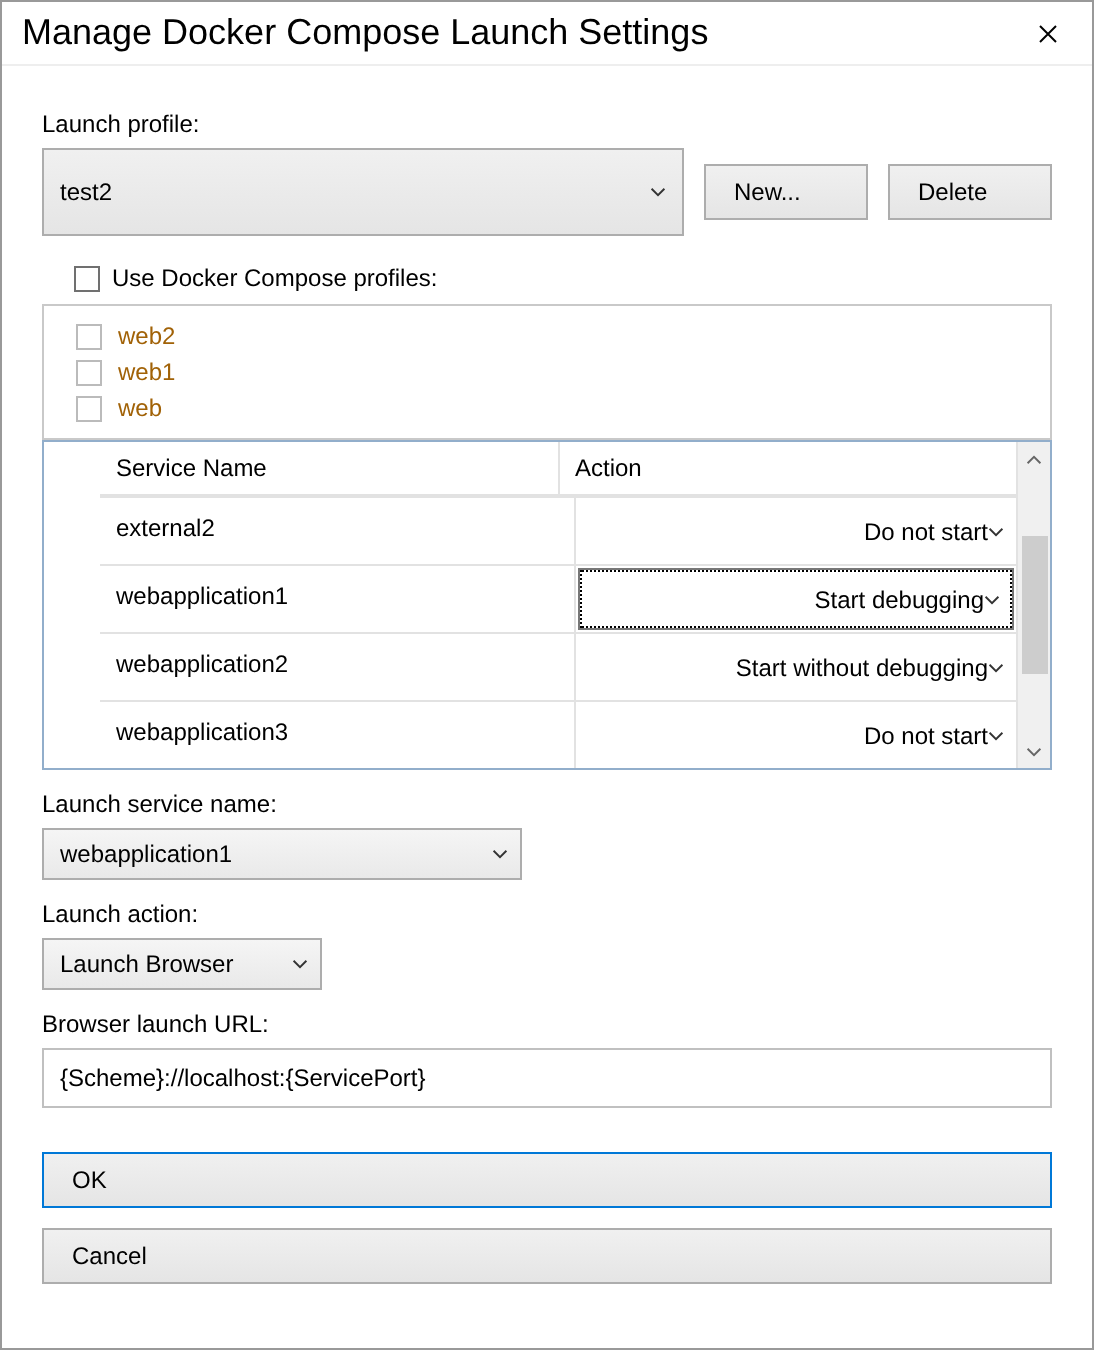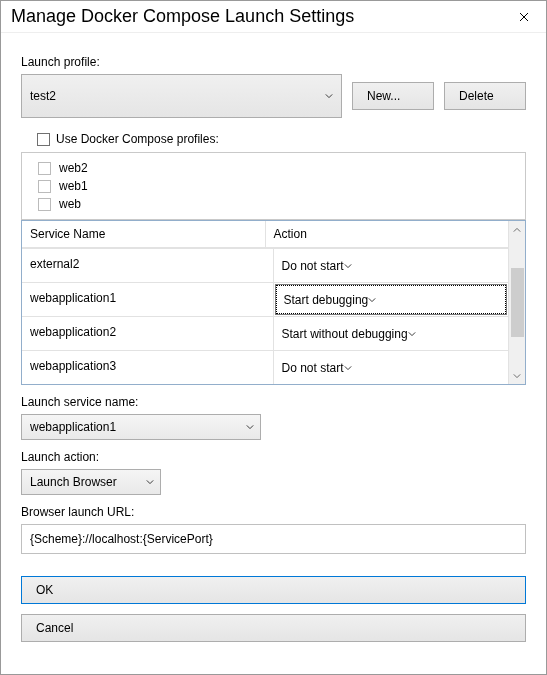--- a/index.html
+++ b/index.html
@@ -60,26 +60,27 @@
   .btn.default { border: 1px solid #0078d7; }
   .check-row { display: flex; align-items: center; gap: 6px; margin: 14px 0 6px 16px; }
   .check {
     width: 13px; height: 13px; border: 1px solid #707070; background: #fff;
   }
   .profiles-box {
     border: 1px solid #c9c9c9;
     padding: 6px 8px;
     background: #fff;
   }
-  .profiles-box .prow { display: flex; align-items: center; gap: 8px; padding: 2px 0 2px 8px; color: #000000; }
+  .profiles-box .prow { display: flex; align-items: center; gap: 8px; padding: 2px 0 2px 8px; color: #a16207; }
   .profiles-box .prow .check { border-color: #bbb; }
   .services-table {
     border: 1px solid #92aecb;
     background: #fff;
     display: flex;
+    padding-left: 28px;
   }
   .services-grid { flex: 1; }
   .services-head { display: flex; }
   .services-head .hcell {
     flex: 1;
     background: #fff;
     border-right: 1px solid #e2e2e2;
     border-bottom: 1px solid #e2e2e2;
     padding: 6px 8px;
   }
@@ -93,21 +94,21 @@
   }
   .scell-action {
     flex: 1;
     display: flex;
     align-items: stretch;
   }
   .action-select {
     flex: 1;
     display: flex;
     align-items: center;
-    justify-content: flex-start;
+    justify-content: flex-end;
     padding: 0 6px 0 8px;
     border: none;
   }
   .action-select.focused {
     outline: 1px dotted #000;
     outline-offset: -2px;
     border: 1px solid #777;
     margin: 1px;
   }
   .chev { width: 8px; height: 8px; }

